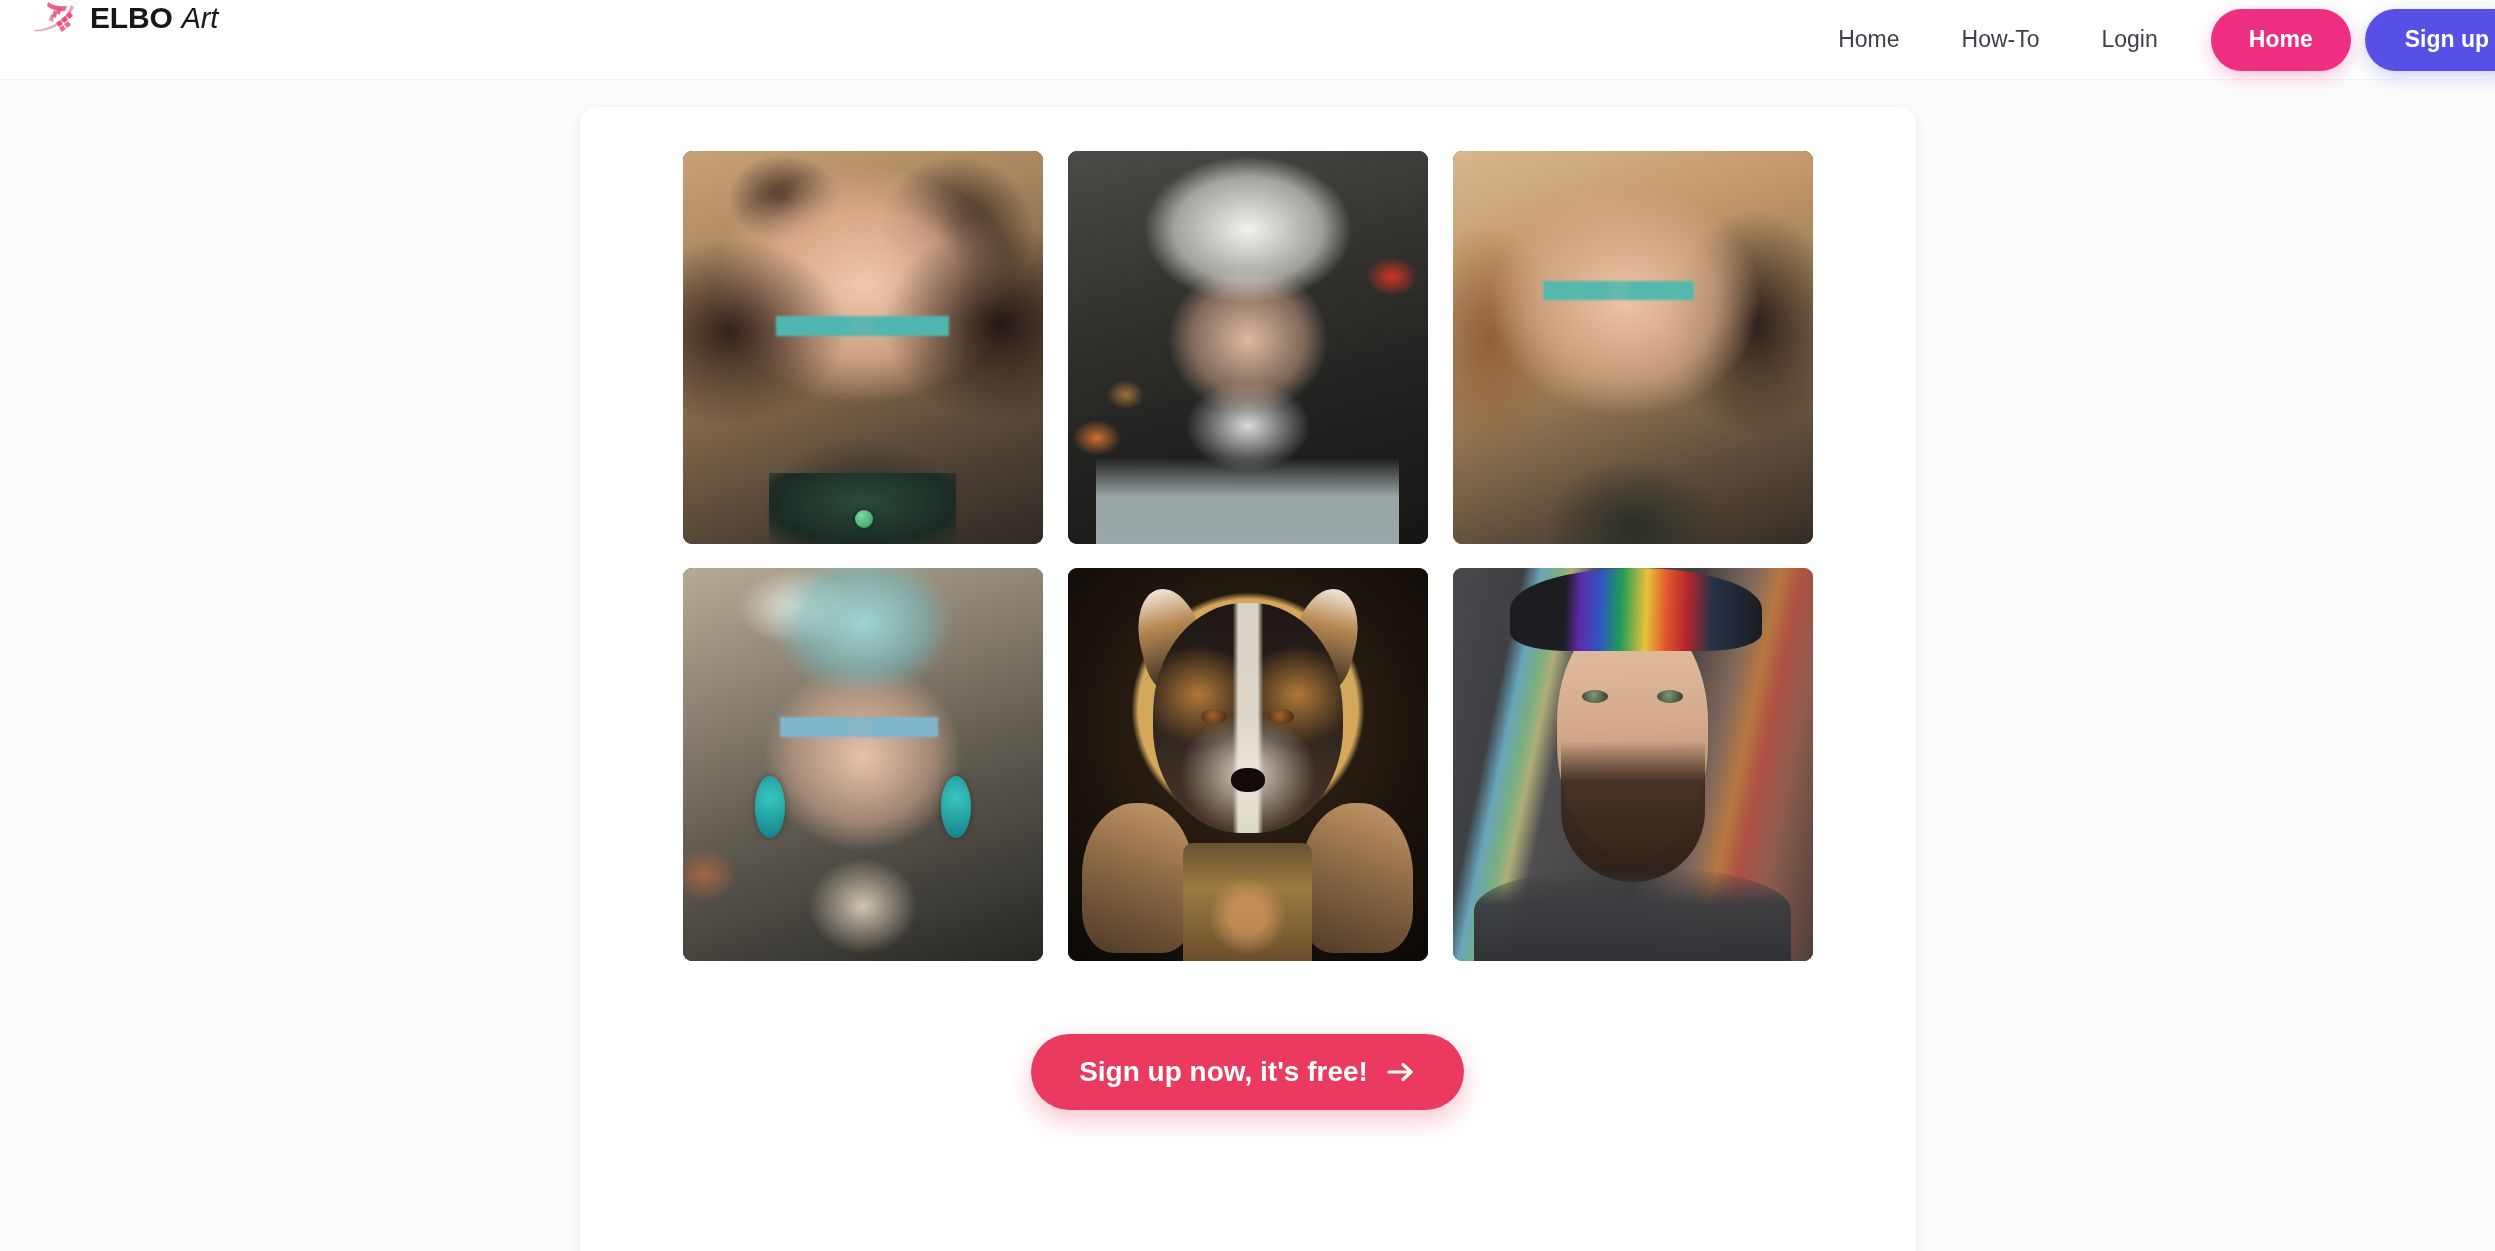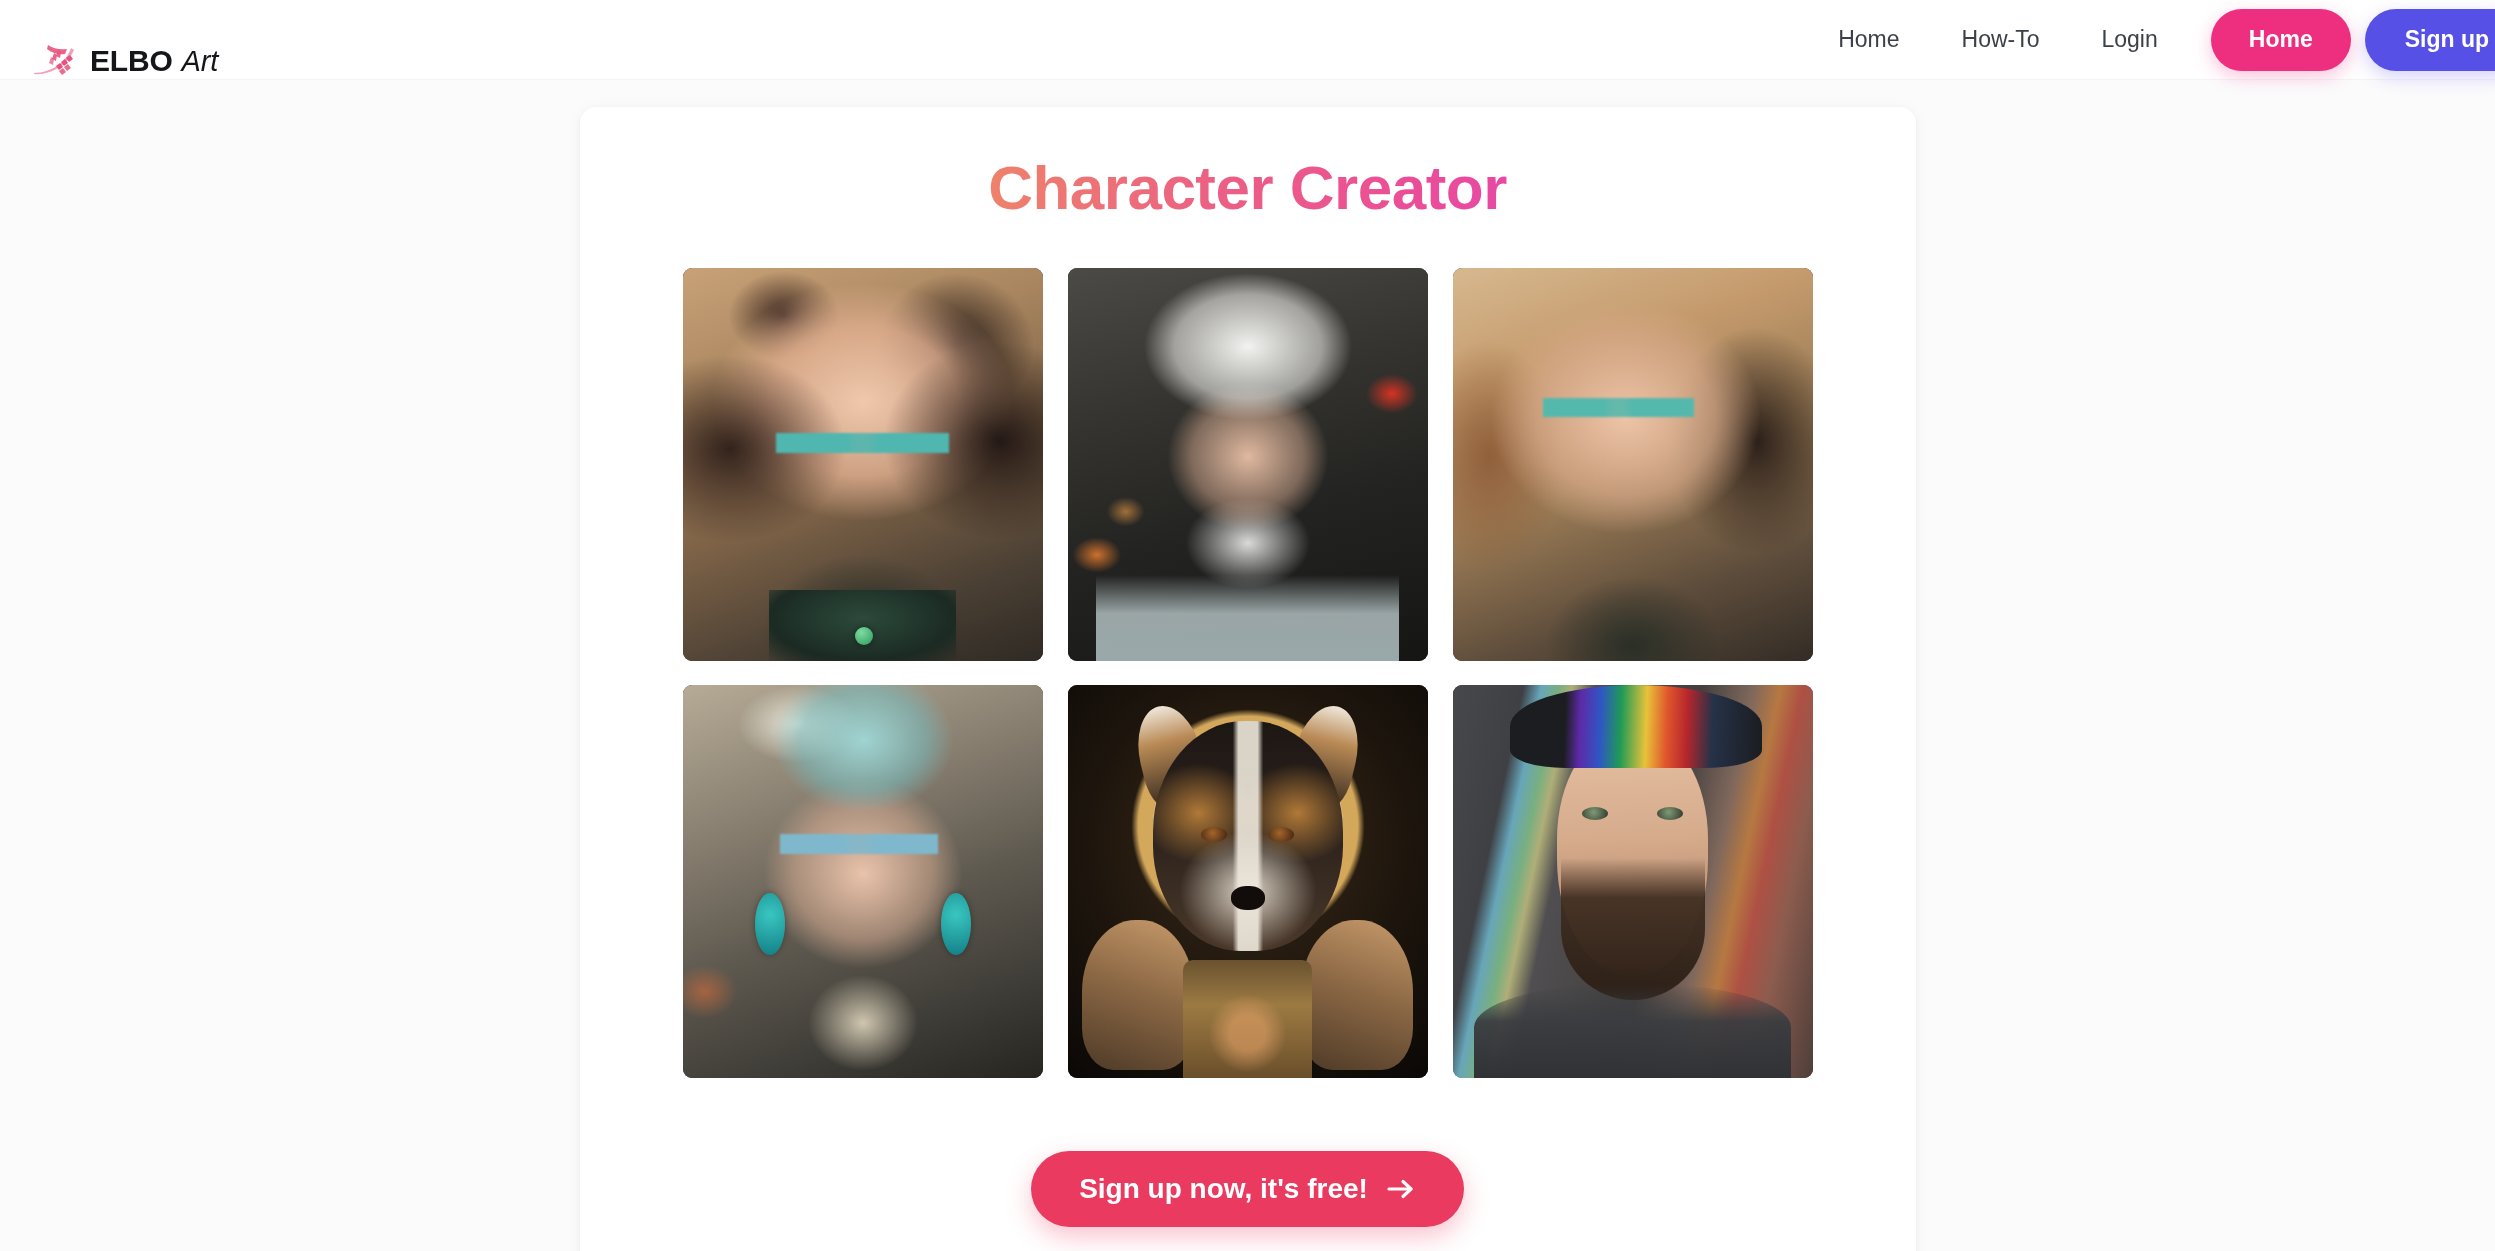--- a/index.html
+++ b/index.html
@@ -10,21 +10,21 @@
     font-family:"Liberation Sans", sans-serif;
     -webkit-font-smoothing:antialiased;
   }
 
   
   .header{
     position:relative;
     height:79px;
     background:#FFFFFF;
     display:flex;
-    align-items:flex-end;
+    align-items:flex-start;
     padding:0 0 0 34px;
     box-shadow:0 1px 0 rgba(0,0,0,.028);
     z-index:20;
   }
   .brand{ display:flex; align-items:center; gap:14px; cursor:pointer; }
   .brand-logo{ width:42px; height:36px; display:block; flex:none; }
   .brand-text{
     font-size:30px; font-weight:700; color:#14161A; letter-spacing:-.2px;
     white-space:nowrap; display:flex; align-items:baseline; gap:9px;
   }
@@ -297,21 +297,20 @@
     <a class="nav-link">Login</a>
     <button class="btn-pill btn-login">Home</button>
     <button class="btn-pill btn-signup">Sign up</button>
   </nav>
 
 </div>
 
 <div class="page">
   <div class="card">
 
-    <h1 class="title">Character Creator</h1>
 
     <div class="grid">
 
       <div class="thumb p1">
         <div class="layer"></div>
         <div class="hair"></div>
         <div class="eyes"></div>
         <div class="choker"></div>
         <div class="gem"></div>
       </div>

